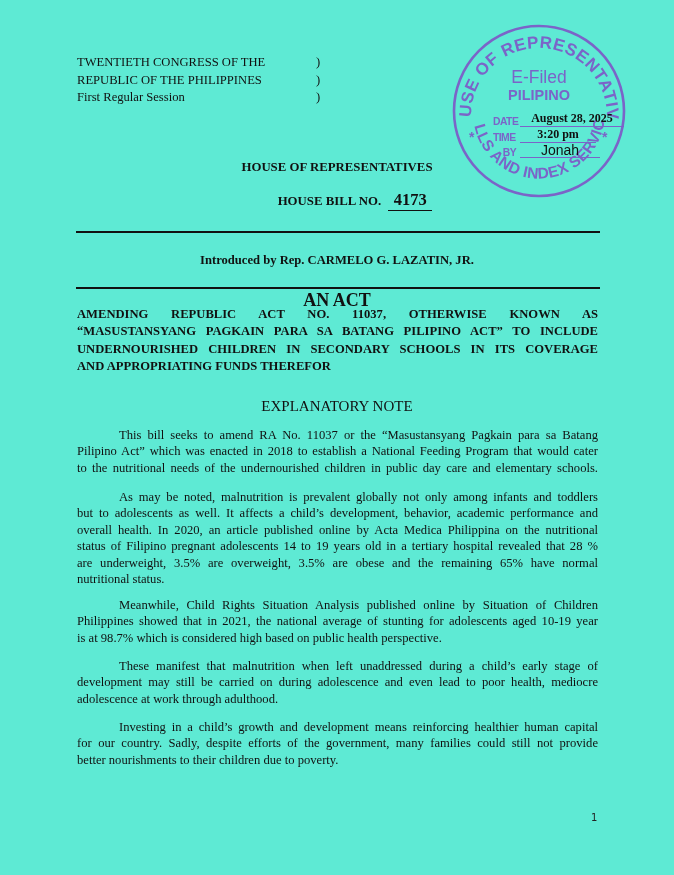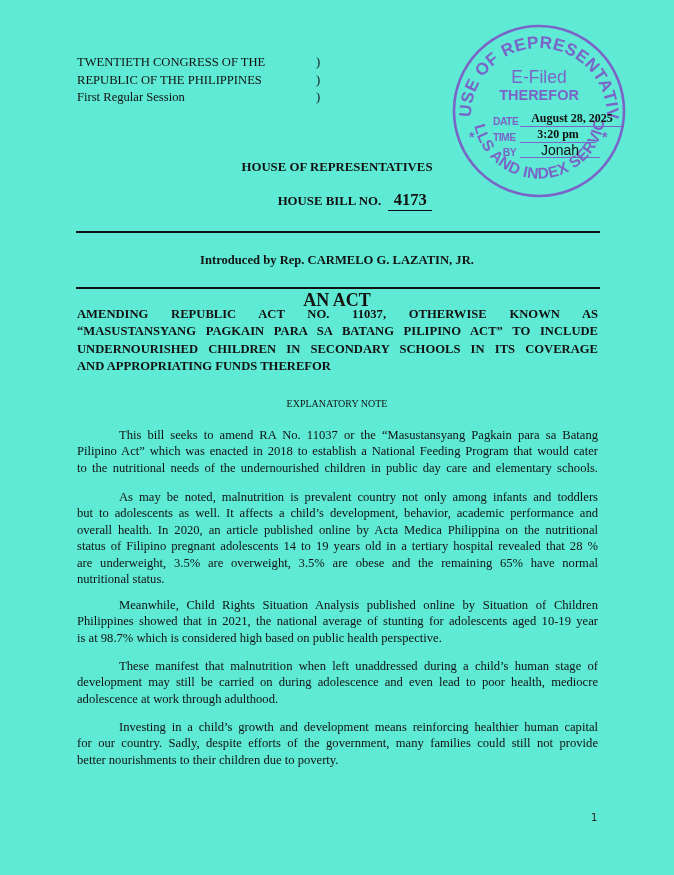--- a/index.html
+++ b/index.html
@@ -162,21 +162,21 @@
       text-align-last: justify;
       white-space: nowrap;
     }
     .act-body .line.last { text-align-last: left; }
 
     .expl-heading {
       position: absolute;
       left: 0; width: 674px;
       top: 398px;
       text-align: center;
-      font-size: 10px;
+      font-size: 15px;
     }
     .para {
       position: absolute;
       left: 77px;
       width: 521px;
       font-size: 12.6px;
       line-height: 16.4px;
     }
     .para .line {
       display: block;
@@ -228,21 +228,21 @@
         <textPath href="#arcTop" startOffset="50%" text-anchor="middle" id="stampTopTP">HOUSE OF REPRESENTATIVES</textPath>
       </text>
       <text font-family="Liberation Sans, sans-serif" font-weight="bold" font-size="15.5" fill="#7b64c8" letter-spacing="0.3">
         <textPath href="#arcBottom" startOffset="50%" text-anchor="middle" id="stampBottomTP">BILLS AND INDEX SERVICE</textPath>
       </text>
       <text x="17" y="118" font-family="Liberation Sans, sans-serif" font-weight="bold" font-size="14" fill="#7b64c8" id="starLeft">*</text>
       <text x="150" y="118" font-family="Liberation Sans, sans-serif" font-weight="bold" font-size="14" fill="#7b64c8" id="starRight">*</text>
     </svg>
     <div class="stamp-inner">
       <div class="stamp-efiled">E-Filed</div>
-      <div class="stamp-received">THEREFOR</div>
+      <div class="stamp-received">PILIPINO</div>
 
       <div class="stamp-row" style="left:38px; top:87px;">
         <span class="stamp-lbl" style="width:30px;">DATE</span>
         <span class="stamp-val serif" style="width:104px;">August 28, 2025</span>
       </div>
       <div class="stamp-row" style="left:38px; top:103px;">
         <span class="stamp-lbl" style="width:30px;">TIME</span>
         <span class="stamp-val serif" style="width:76px;">3:20 pm</span>
       </div>
       <div class="stamp-row" style="left:38px; top:119px;">
@@ -276,36 +276,36 @@
 
   <div class="expl-heading">EXPLANATORY NOTE</div>
 
   <div class="para" style="top:427px;">
     <span class="line first">This bill seeks to amend RA No. 11037 or the “Masustansyang Pagkain para sa Batang</span>
     <span class="line">Pilipino Act” which was enacted in 2018 to establish a National Feeding Program that would cater</span>
     <span class="line">to the nutritional needs of the undernourished children in public day care and elementary schools.</span>
   </div>
 
   <div class="para" style="top:489px;">
-    <span class="line first">As may be noted, malnutrition is prevalent country not only among infants and toddlers</span>
+    <span class="line first">As may be noted, malnutrition is prevalent globally not only among infants and toddlers</span>
     <span class="line">but to adolescents as well. It affects a child’s development, behavior, academic performance and</span>
     <span class="line">overall health.  In 2020, an article published online by Acta Medica Philippina on the nutritional</span>
     <span class="line">status of Filipino pregnant adolescents 14 to 19 years old in a tertiary hospital revealed that 28 %</span>
     <span class="line">are underweight, 3.5% are overweight, 3.5% are obese and the remaining 65% have normal</span>
     <span class="line last">nutritional status.</span>
   </div>
 
   <div class="para" style="top:597px;">
     <span class="line first">Meanwhile, Child Rights Situation Analysis published online by Situation of Children</span>
     <span class="line">Philippines showed that in 2021, the national average of stunting for adolescents aged 10-19 year</span>
     <span class="line last">is at 98.7% which is considered high based on public health perspective.</span>
   </div>
 
   <div class="para" style="top:658px;">
-    <span class="line first">These manifest that malnutrition when left unaddressed during a child’s human stage of</span>
+    <span class="line first">These manifest that malnutrition when left unaddressed during a child’s early stage of</span>
     <span class="line">development may still be carried on during adolescence and even lead to poor health, mediocre</span>
     <span class="line last">adolescence at work through adulthood.</span>
   </div>
 
   <div class="para" style="top:719px;">
     <span class="line first">Investing in a child’s growth and development means reinforcing healthier human capital</span>
     <span class="line">for our country. Sadly, despite efforts of the government, many families could still not provide</span>
     <span class="line last">better nourishments to their children due to poverty.</span>
   </div>
 

